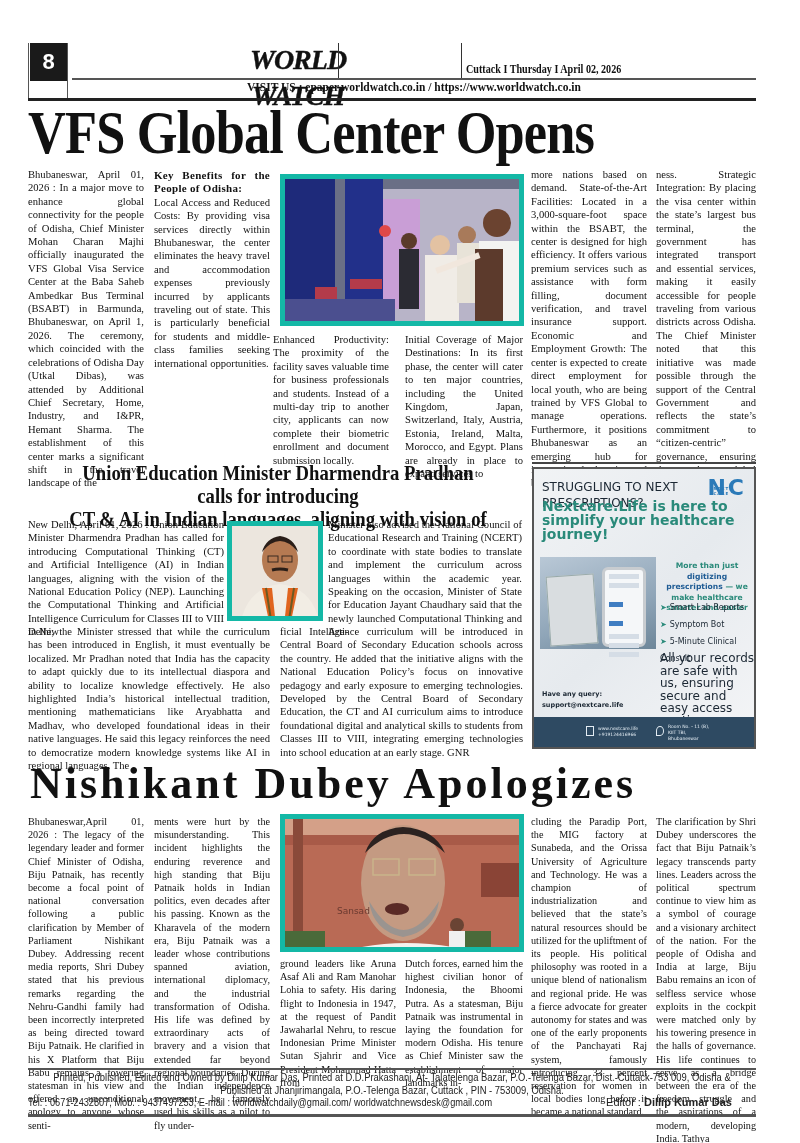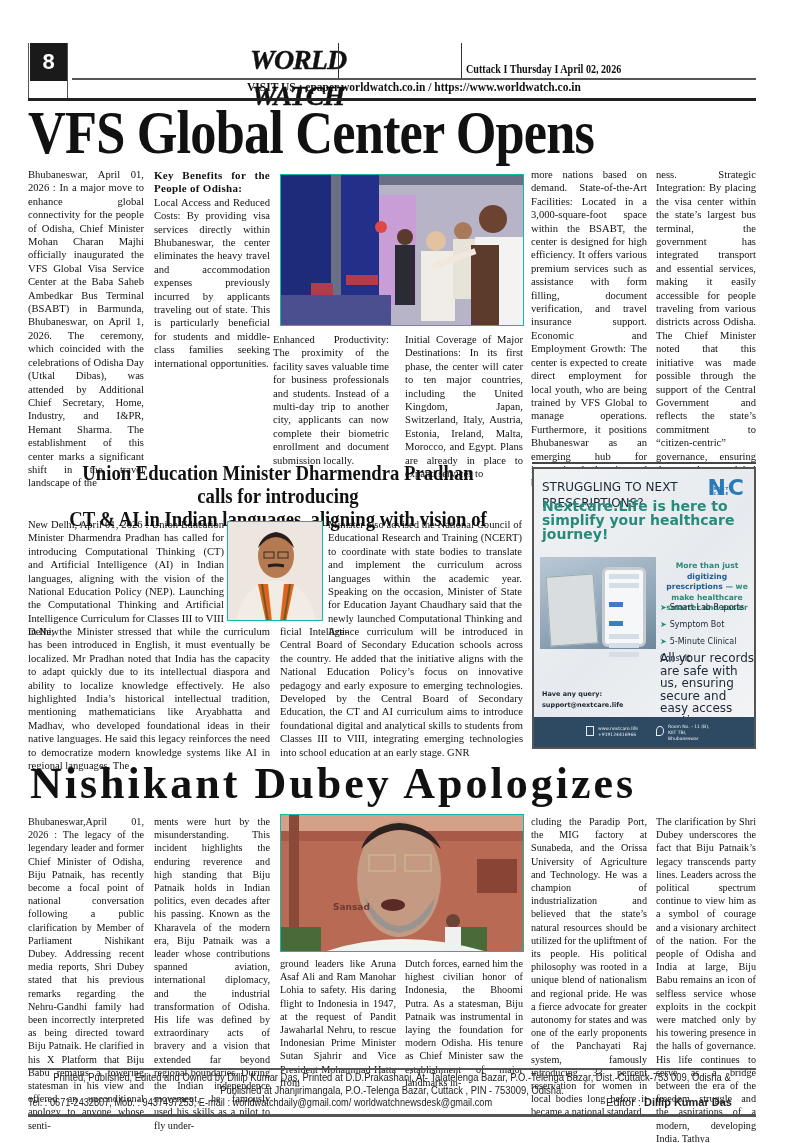--- a/index.html
+++ b/index.html
@@ -11,21 +11,21 @@
   .logo { left: 250px; top: 42px; width: 96px; height: 36px; font-family: "Liberation Serif", serif; font-weight: bold; font-style: italic; font-size: 28px; letter-spacing: -1px; line-height: 36px; text-align: center; color: #111; -webkit-text-stroke: 0.4px #111; }
   .vline1 { left: 338px; top: 43px; width: 1px; height: 36px; background: #333; }
   .vline2 { left: 461px; top: 43px; width: 1px; height: 36px; background: #333; }
   .dateline { left: 466px; top: 63px; font-family: "Liberation Serif", serif; font-weight: bold; font-size: 11.5px; transform: scaleX(0.88); transform-origin: left; white-space: nowrap; }
   .rule-mast { left: 72px; top: 78px; width: 684px; height: 2px; background: #555; }
   .visit { left: 72px; top: 81px; width: 684px; text-align: center; font-family: "Liberation Serif", serif; font-weight: bold; font-size: 11.5px; }
   .rule-top { left: 28px; top: 98px; width: 728px; height: 3px; background: #222; }
   
   .hl1 { left: 28px; top: 100px; width: 730px; font-family: "Liberation Serif", serif; font-weight: bold; font-size: 62px; line-height: 64px; letter-spacing: -1px; transform: scaleX(0.845); transform-origin: left; white-space: nowrap; }
   .col { font-size: 10.6px; line-height: 13.4px; text-align: justify; hyphens: auto; }
-  .photo { border: 1px solid #14b8a6; overflow: hidden; font-weight: bold; }
+  .photo { border: 5px solid #14b8a6; overflow: hidden; }
   .rule-h { height: 2px; background: #444; }
   .hl2 { left: 28px; top: 461px; width: 500px; font-family: "Liberation Serif", serif; font-weight: bold; font-size: 22px; line-height: 23px; text-align: center; transform: scaleX(0.85); transform-origin: center; }
   .hl3 { left: 30px; top: 760px; width: 730px; font-family: "Liberation Serif", serif; font-weight: bold; font-size: 44px; line-height: 48px; letter-spacing: 3px; white-space: nowrap; }
   
   .ad { left: 532px; top: 467px; width: 224px; height: 282px; border: 2px solid #555; background: linear-gradient(135deg,#f1f3f5 0%,#e6eaee 50%,#f4f5f7 100%); overflow: hidden; font-family: "DejaVu Sans", sans-serif; }
   .ad-h1 { position: absolute; left: 8px; top: 10px; font-size: 12px; line-height: 16px; color: #1b2733; }
   .ad-logo { position: absolute; right: 8px; top: 6px; color: #2b7ab8; font-size: 22px; font-weight: bold; letter-spacing: 2px; }
   .ad-logo small { position:absolute; left:6px; top:11px; font-size:4px; letter-spacing:1px; color:#2b7ab8; }
   .ad-h2 { position: absolute; left: 8px; top: 30px; width: 200px; font-size: 14px; line-height: 14px; font-weight: bold; color: #2a8a7a; }
   .ad-img { position: absolute; left: 6px; top: 88px; width: 116px; height: 92px; background: linear-gradient(160deg,#b9c8d6,#8fa5b8 60%,#6d8699); }

